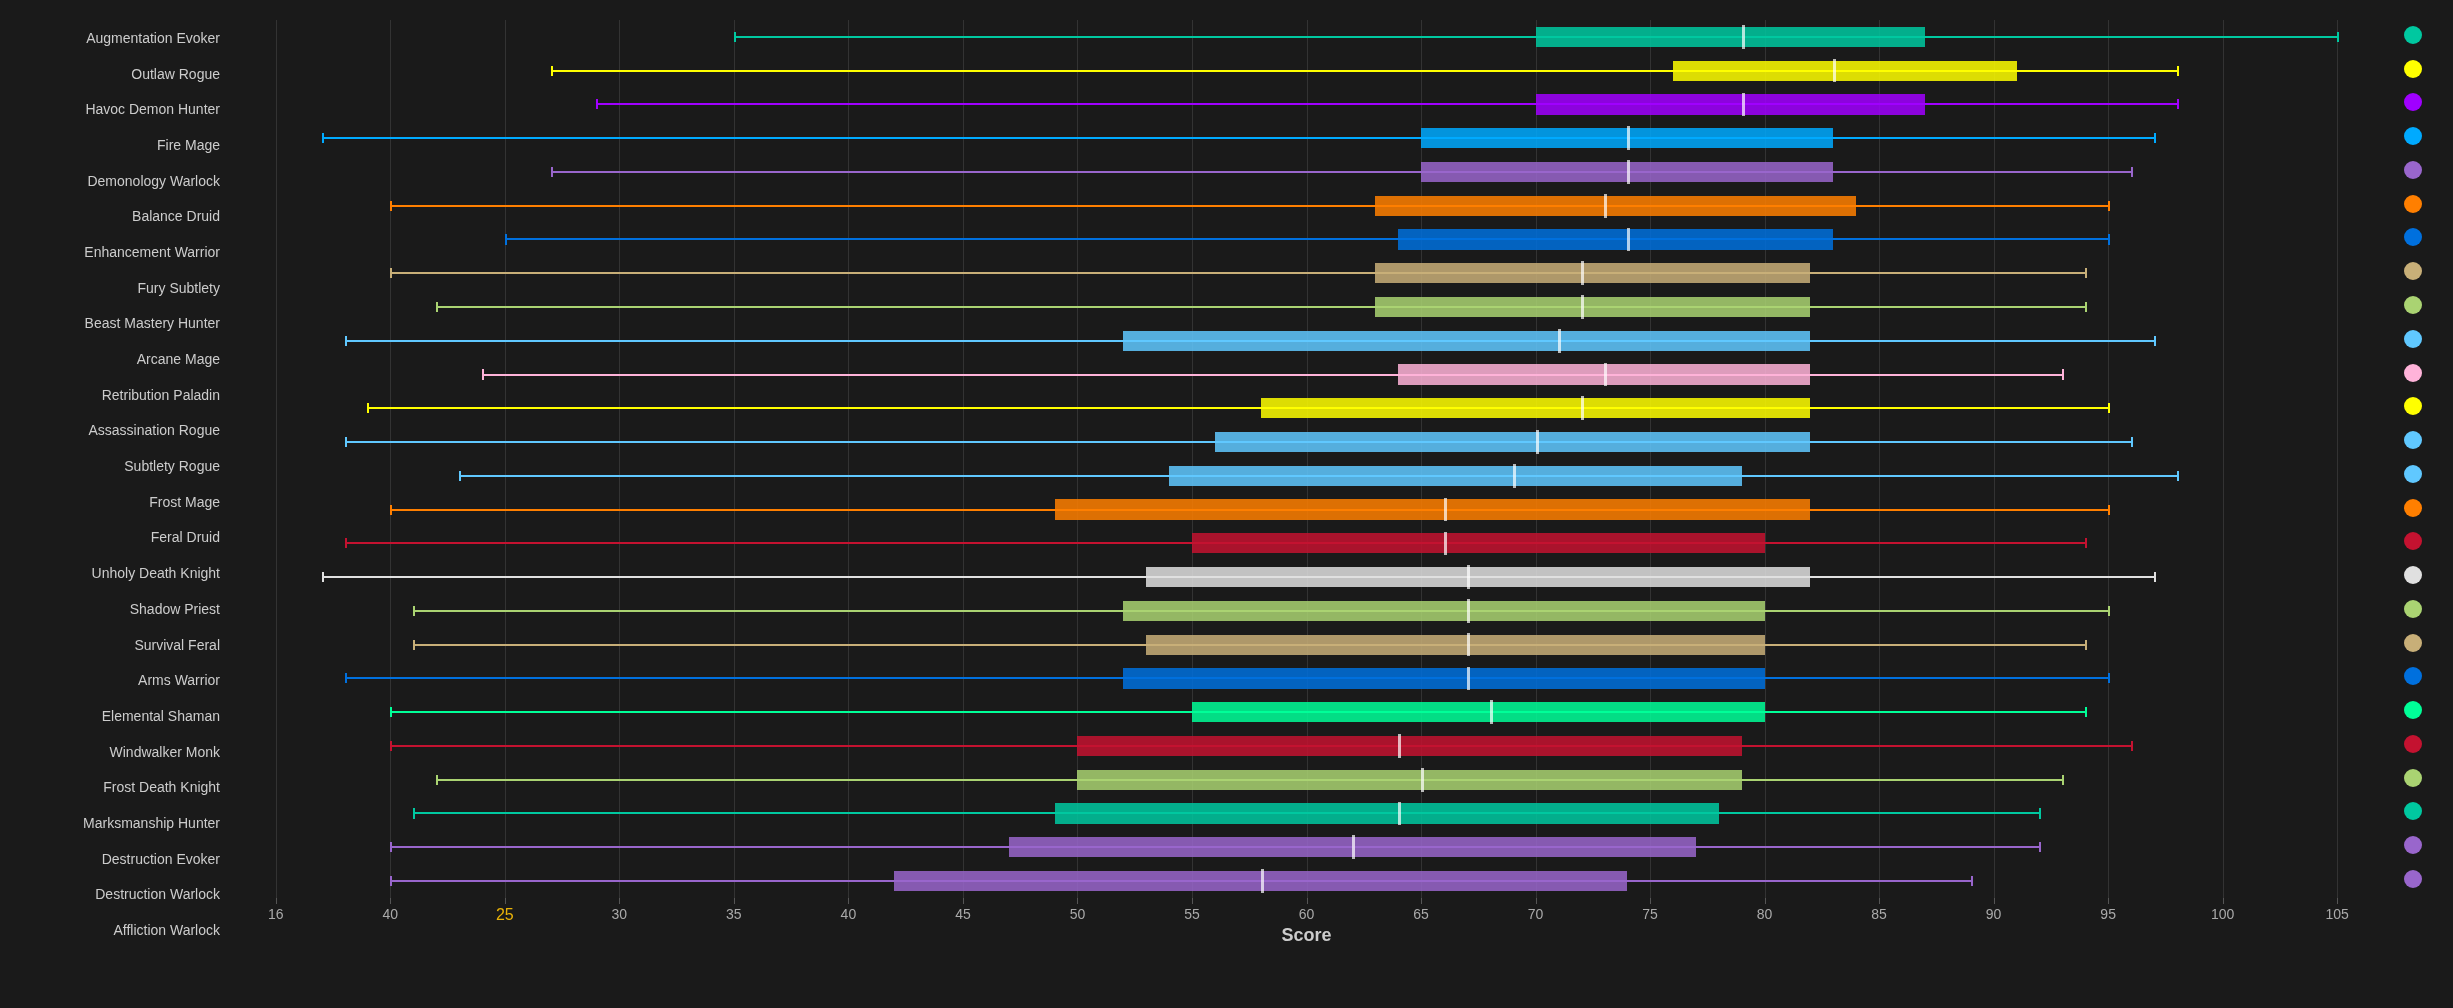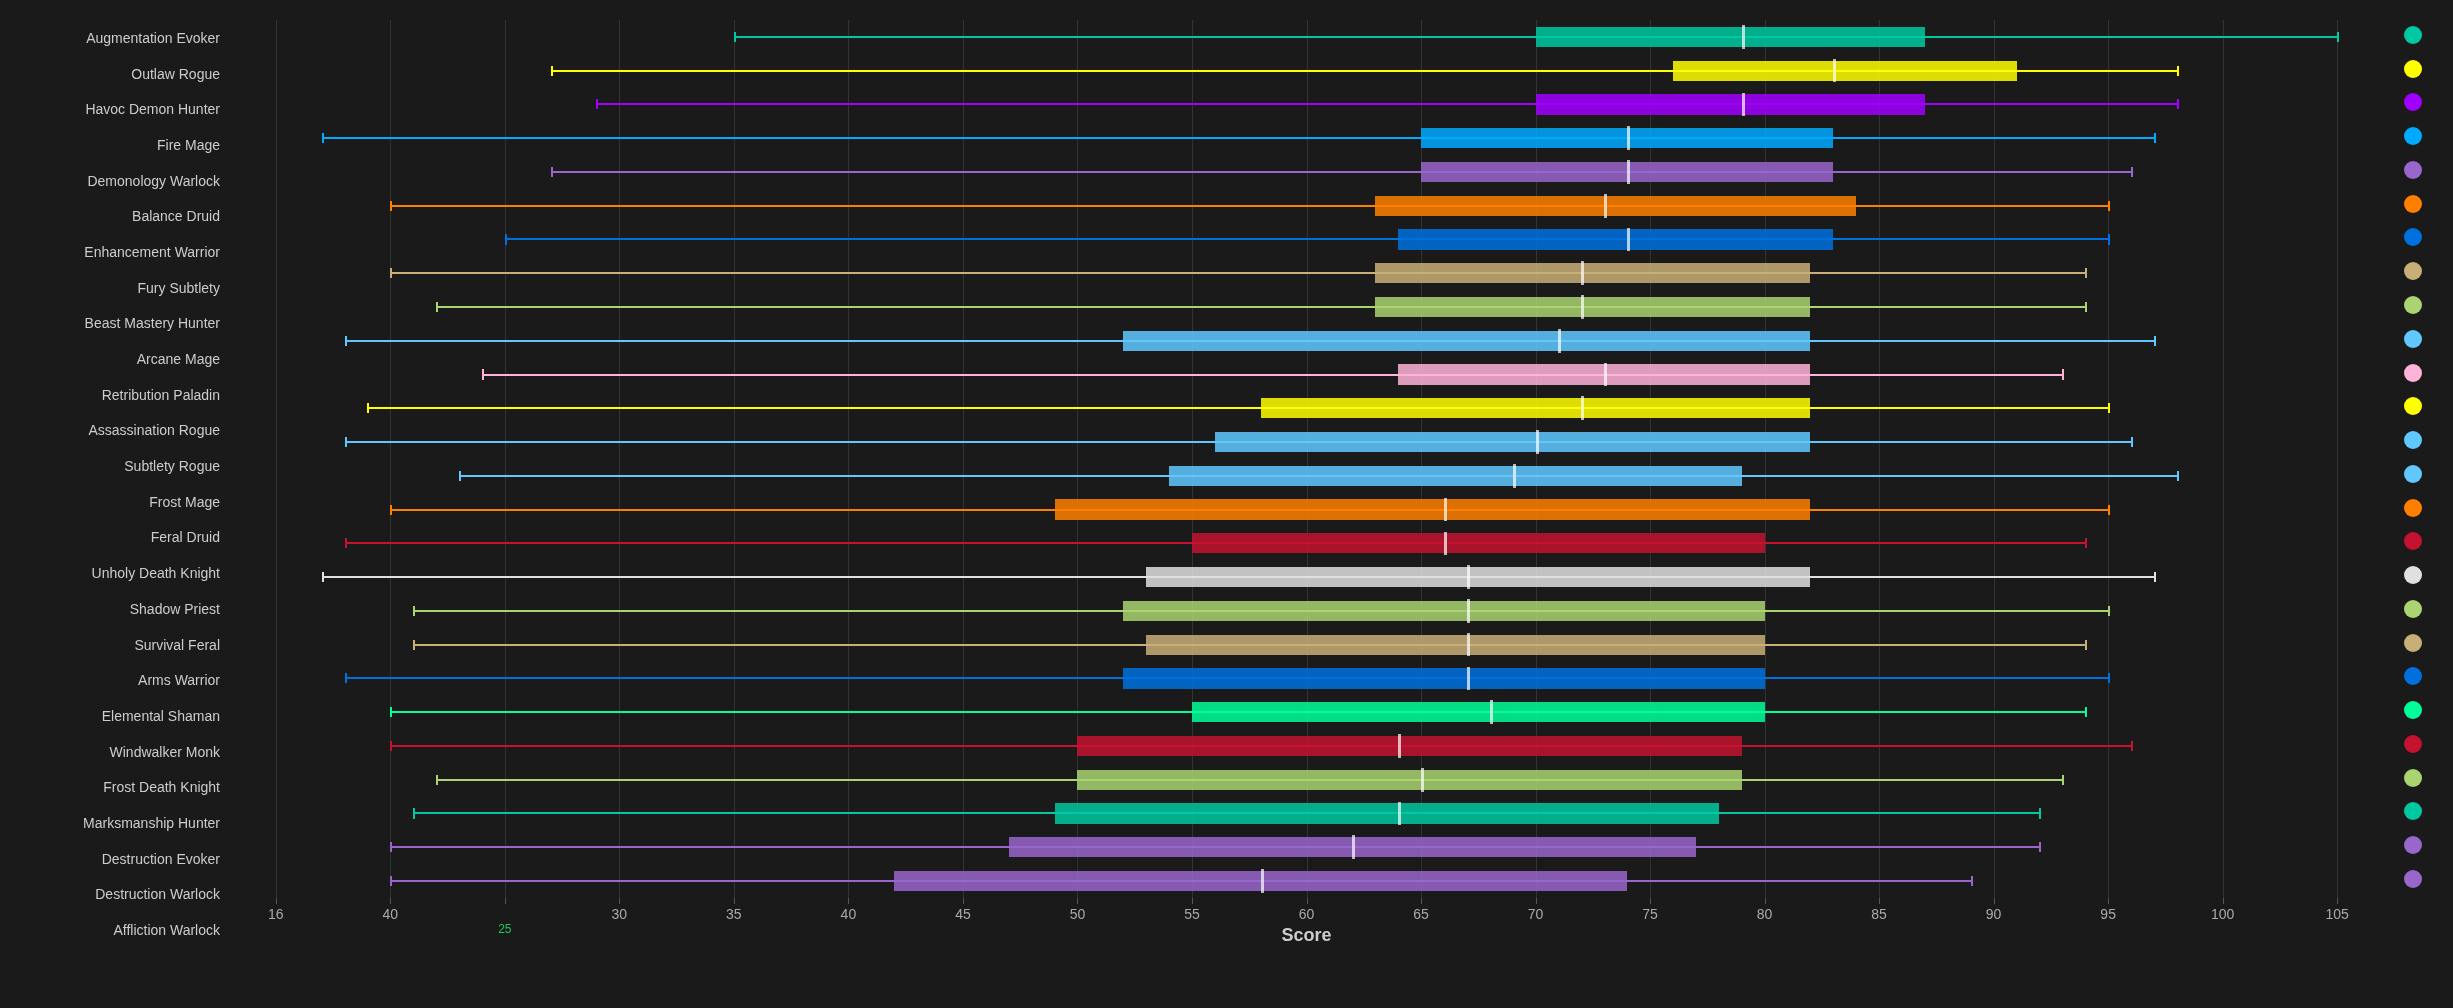--- a/index.html
+++ b/index.html
@@ -783,21 +783,21 @@
           <div style="position: absolute; top: 50%; transform: translateY(-50%); height: 2px; background: rgb(153, 102, 204); left: 7.447%; width: 73.404%;"></div>
           <div style="position: absolute; top: 35%; height: 30%; width: 2px; background: rgb(153, 102, 204); left: 7.447%;"></div>
           <div style="position: absolute; top: 35%; height: 30%; width: 2px; background: rgb(153, 102, 204); left: 80.851%;"></div>
           <div style="position: absolute; top: 20%; height: 60%; left: 30.851%; width: 34.043%; background: rgb(153, 102, 204); opacity: 0.85; border: 2px solid rgb(153, 102, 204);"></div>
           <div style="position: absolute; top: 15%; height: 70%; width: 3px; background: rgba(255, 255, 255, 0.7); left: 47.872%; z-index: 2;"></div>
         </div>
       </div>
     <div class="x-axis" id="xAxis" style="position: relative;">
         <div style="position: absolute; top: 8px; left: 2.128%; transform: translateX(-50%); color: rgb(170, 170, 170); font-size: 14px;">16</div>
         <div style="position: absolute; top: 8px; left: 7.447%; transform: translateX(-50%); color: rgb(170, 170, 170); font-size: 14px;">40</div>
-        <div style="position: absolute; top: 24px; left: 12.766%; transform: translateX(-50%); color: #22c55e; font-size: 12px;">25</div>
+        <div style="position: absolute; top: 8px; left: 12.766%; transform: translateX(-50%); color: #eab308; font-size: 16px;">25</div>
         <div style="position: absolute; top: 8px; left: 18.085%; transform: translateX(-50%); color: rgb(170, 170, 170); font-size: 14px;">30</div>
         <div style="position: absolute; top: 8px; left: 23.404%; transform: translateX(-50%); color: rgb(170, 170, 170); font-size: 14px;">35</div>
         <div style="position: absolute; top: 8px; left: 28.723%; transform: translateX(-50%); color: rgb(170, 170, 170); font-size: 14px;">40</div>
         <div style="position: absolute; top: 8px; left: 34.043%; transform: translateX(-50%); color: rgb(170, 170, 170); font-size: 14px;">45</div>
         <div style="position: absolute; top: 8px; left: 39.362%; transform: translateX(-50%); color: rgb(170, 170, 170); font-size: 14px;">50</div>
         <div style="position: absolute; top: 8px; left: 44.681%; transform: translateX(-50%); color: rgb(170, 170, 170); font-size: 14px;">55</div>
         <div style="position: absolute; top: 8px; left: 50%; transform: translateX(-50%); color: rgb(170, 170, 170); font-size: 14px;">60</div>
         <div style="position: absolute; top: 8px; left: 55.319%; transform: translateX(-50%); color: rgb(170, 170, 170); font-size: 14px;">65</div>
         <div style="position: absolute; top: 8px; left: 60.638%; transform: translateX(-50%); color: rgb(170, 170, 170); font-size: 14px;">70</div>
         <div style="position: absolute; top: 8px; left: 65.957%; transform: translateX(-50%); color: rgb(170, 170, 170); font-size: 14px;">75</div>

